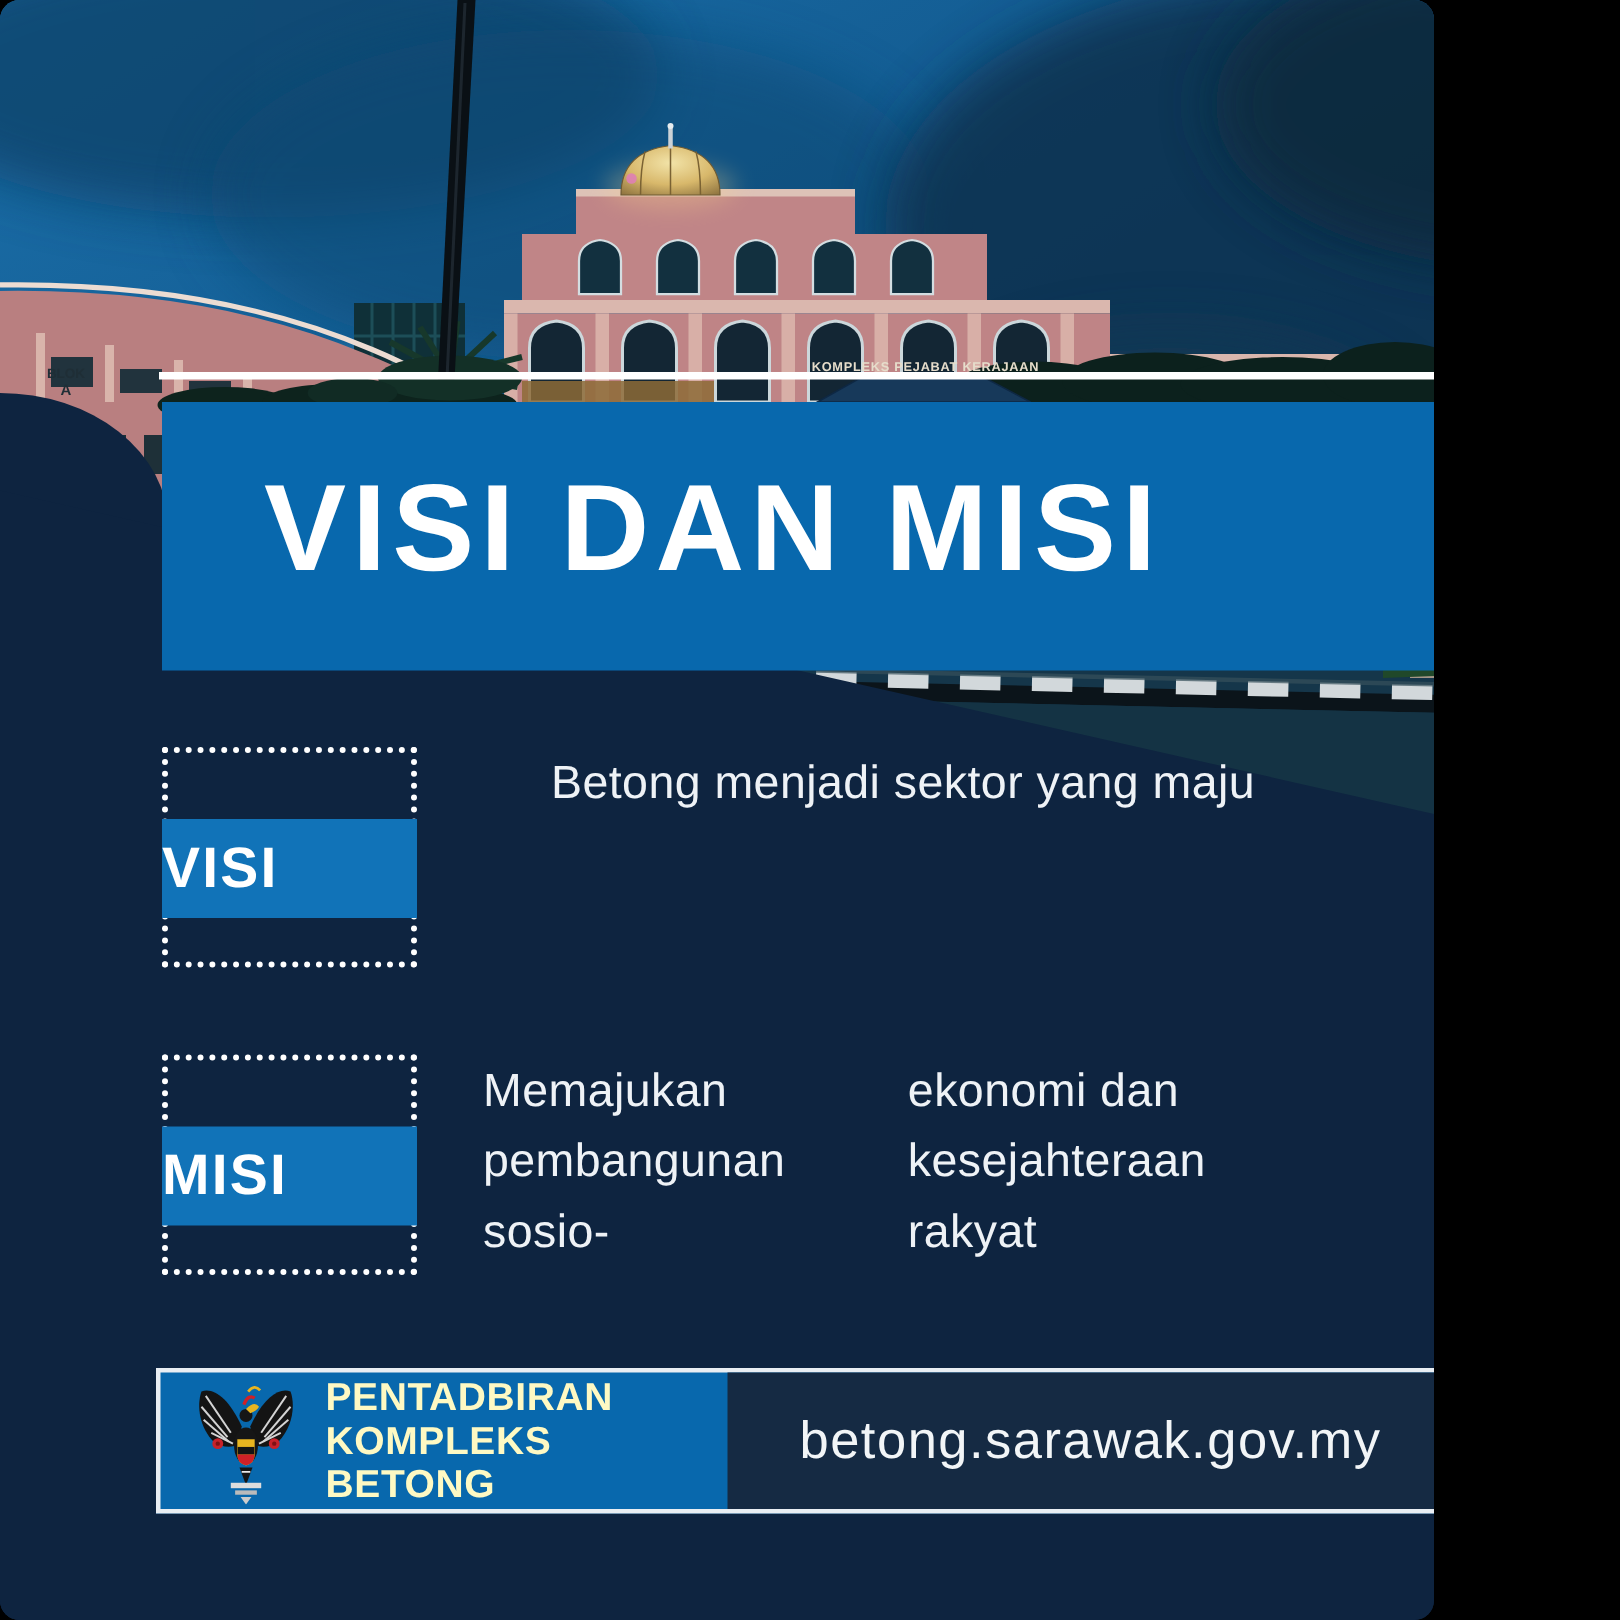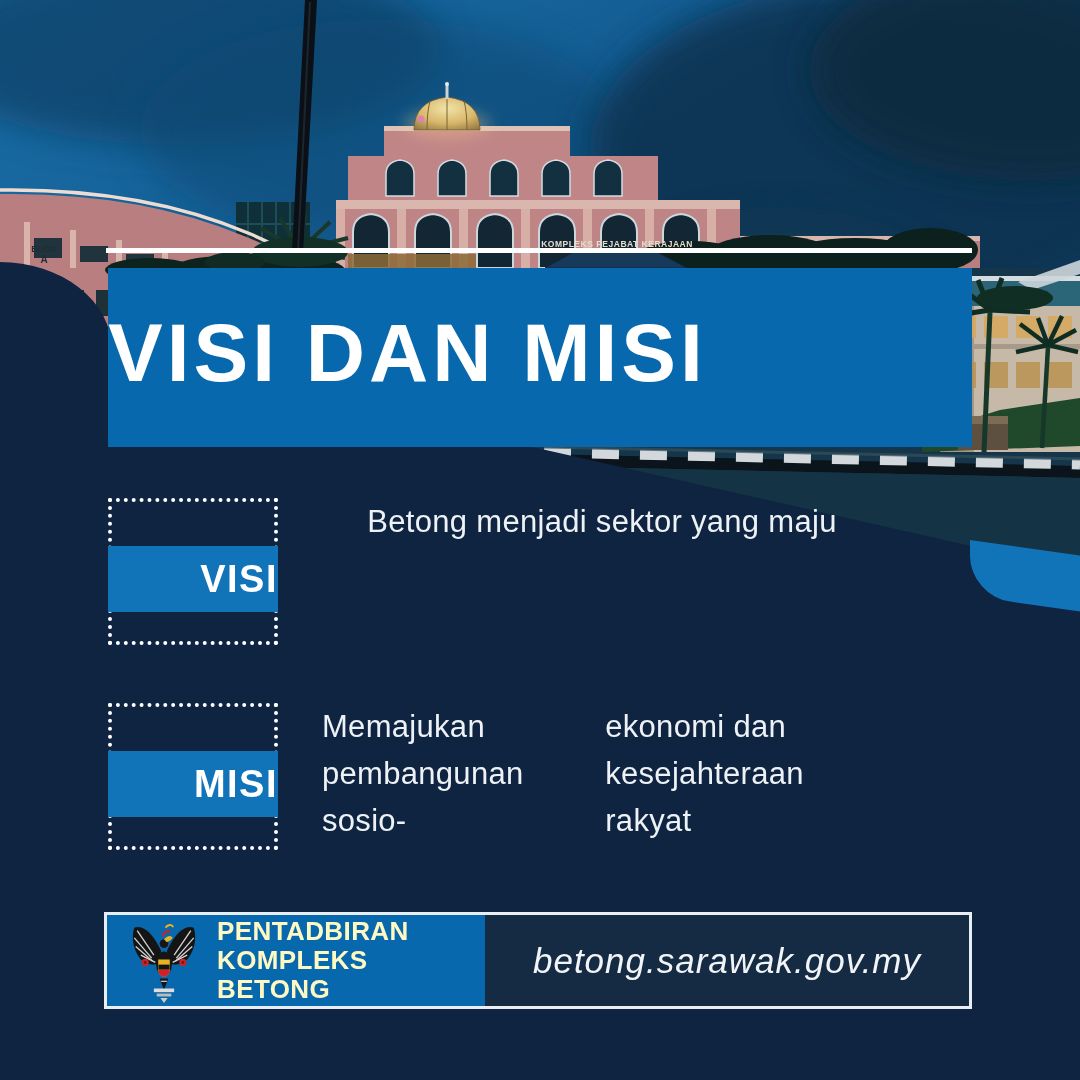--- a/index.html
+++ b/index.html
@@ -1,19 +1,20 @@
 <!DOCTYPE html>
 <html><head>
 <meta charset="utf-8">
 <style>
   html,body{margin:0;padding:0;background:#000;}
   #canvas{
-    position:relative;width:1080px;height:1080px;overflow:hidden;
+    position:relative;width:956px;height:1080px;overflow:hidden;
     background:#0e2440;
     font-family:"Liberation Sans","DejaVu Sans",sans-serif;
+    border-radius:13px;
   }
   
   .hero{position:absolute;inset:0;z-index:0;}
   .hero svg{position:absolute;left:0;top:0;}
   .cut-left{
     position:absolute;left:0;top:262px;width:112px;height:818px;
     background:#0e2440;border-top-right-radius:112px 88px;
   }
   .cut-diag{
     position:absolute;left:0;top:0;width:1080px;height:1080px;background:#0e2440;
@@ -22,55 +23,55 @@
   .accent-band{
     position:absolute;left:970px;top:540px;width:112px;height:56px;
     background:#1173b8;border-bottom-left-radius:40px;
     transform:skewY(8deg);transform-origin:top left;
   }
   
   .top-line{position:absolute;left:106px;top:248px;width:866px;height:5px;background:#ffffff;z-index:3;}
   .banner{
     position:absolute;left:108px;top:268px;width:864px;height:179px;
     background:#0868ad;z-index:2;display:flex;align-items:center;
-    box-sizing:border-box;
+    padding-left:68px;box-sizing:border-box;
   }
   .banner h1{
     margin:0;padding-bottom:10px;color:#fff;font-size:82px;font-weight:bold;
     letter-spacing:4px;white-space:nowrap;
   }
   .dotted-box{
     position:absolute;left:108px;width:170px;height:147px;box-sizing:border-box;
     border:4px dotted #ffffff;z-index:2;
   }
   .box-visi{top:498px;} .box-misi{top:703px;}
   .label-bar{
     position:absolute;left:-4px;right:-4px;top:44px;height:66px;background:#1173b8;
-    display:flex;align-items:center;justify-content:flex-end;
+    display:flex;align-items:center;justify-content:flex-start;
   }
   .label-bar span{color:#fff;font-size:38px;font-weight:bold;letter-spacing:1.5px;}
   .statement{
     position:absolute;left:322px;width:560px;height:147px;z-index:2;
     display:flex;flex-direction:row;justify-content:center;
     color:#eef2f6;font-size:31px;letter-spacing:.3px;line-height:47px;
   }
   .st-visi{top:498px;} .st-misi{top:703px;gap:16px;}
   
   .footer{
     position:absolute;left:104px;top:912px;width:868px;height:97px;z-index:2;
     box-sizing:border-box;border:3px solid #e9eef3;background:#0868ad;
     display:flex;align-items:stretch;
   }
   .footer-left{flex:1;display:flex;align-items:center;}
   .crest{width:74px;height:84px;margin-left:20px;flex:0 0 auto;}
   .org{margin-left:16px;color:#fef9c3;font-weight:bold;font-size:26px;line-height:29px;letter-spacing:.4px;}
   .url-box{
     width:484px;background:#152a43;display:flex;align-items:center;justify-content:center;
   }
-  .url-box span{color:#f2f5f7;font-size:35px;letter-spacing:1px;white-space:nowrap;font-style:italic;}
+  .url-box span{color:#f2f5f7;font-size:35px;letter-spacing:1px;white-space:nowrap;}
 </style>
 </head>
 <body>
 
 <div id="canvas">
 
   <div class="hero">
     <svg width="1080" height="640" viewBox="0 0 1080 640">
       <defs>
         <linearGradient id="skyG" x1="0" y1="0" x2="1" y2="1">

